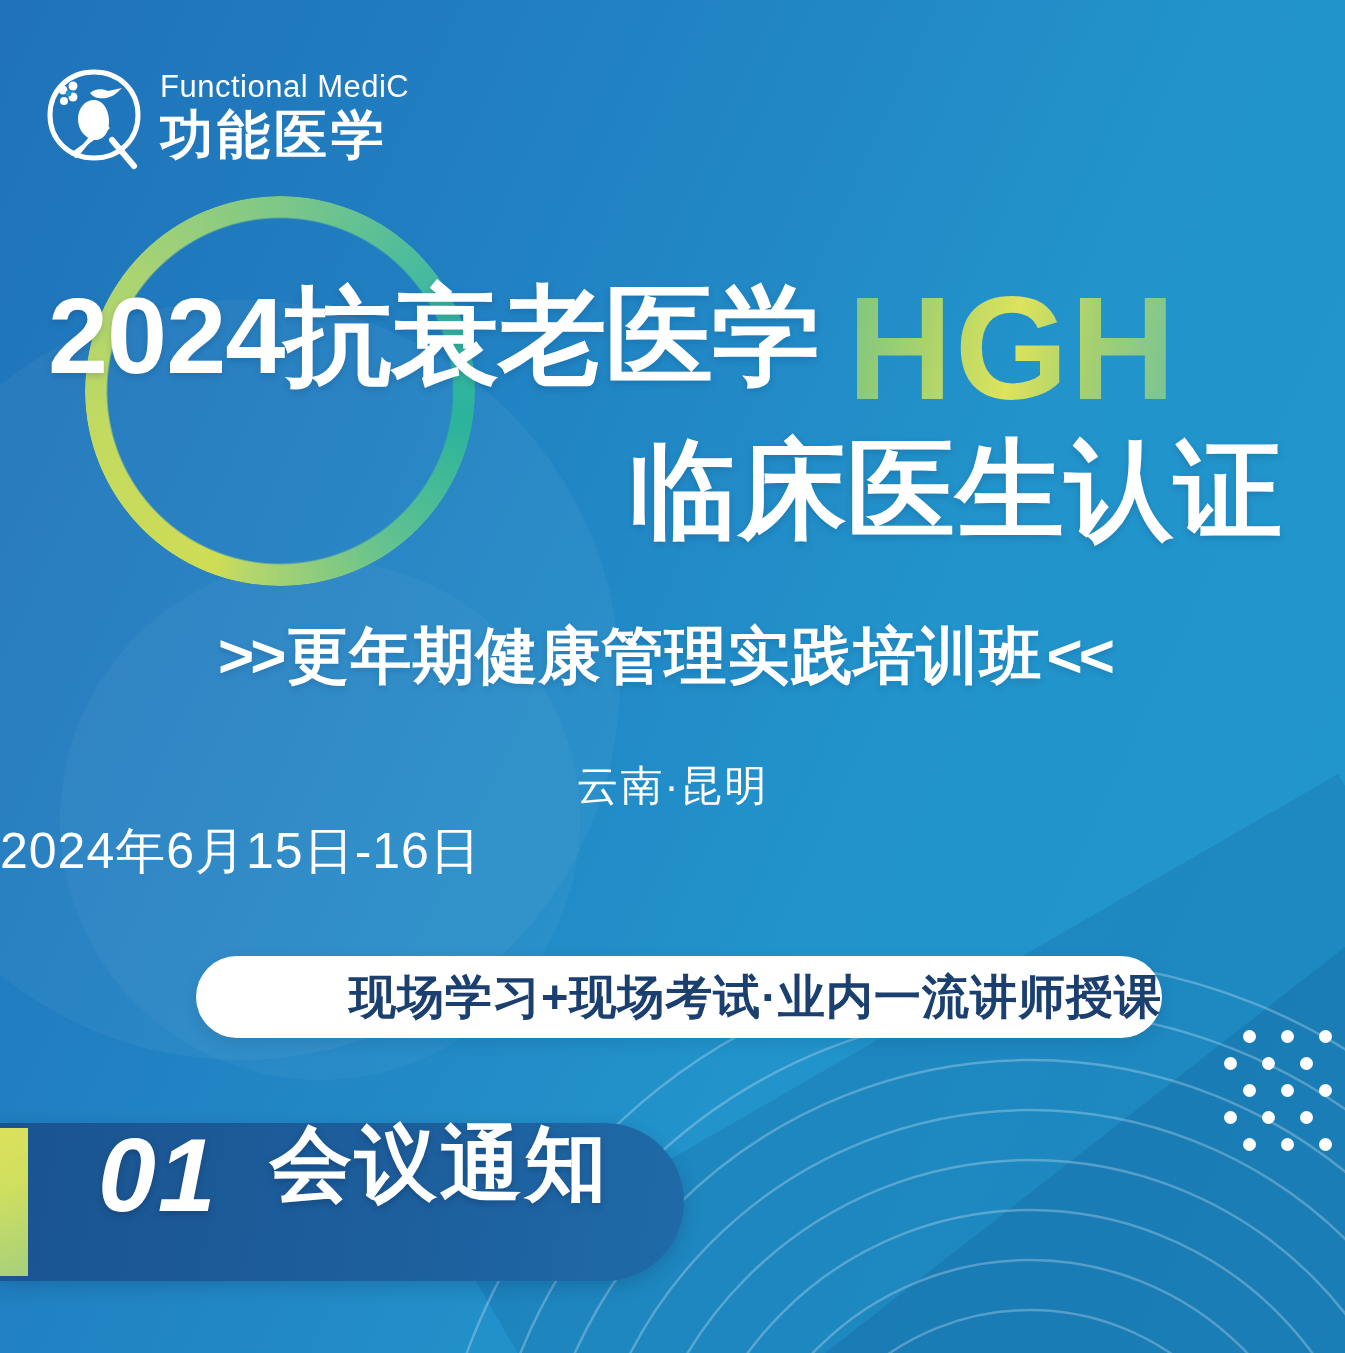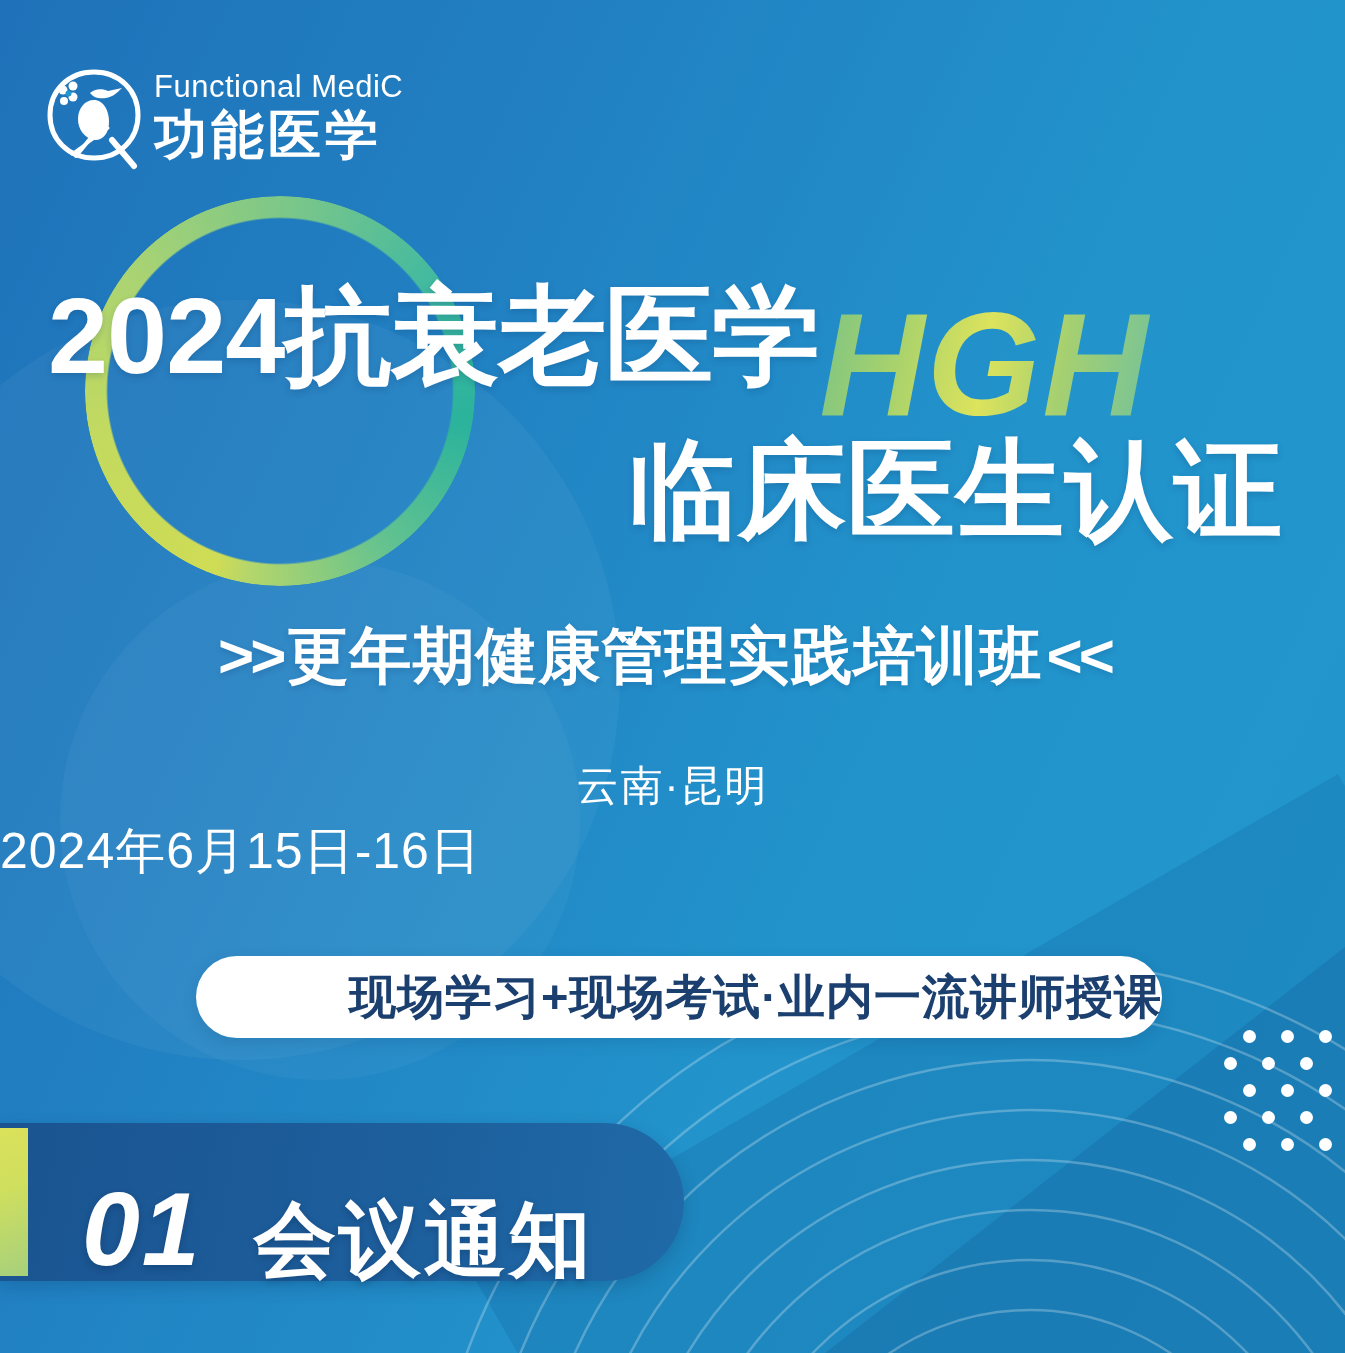--- a/index.html
+++ b/index.html
@@ -58,21 +58,21 @@
   }
 
   
   .dot-grid{ position:absolute; right:10px; top:1030px; width:130px; height:140px; pointer-events:none; }
   .dot-grid i{
     position:absolute; width:13px; height:13px; border-radius:50%;
     background:#ffffff; display:block;
   }
 
   
-  .logo{ position:absolute; left:42px; top:62px; display:flex; align-items:center; gap:8px; }
+  .logo{ position:absolute; left:42px; top:62px; display:flex; align-items:center; gap:14px; }
   .logo-mark{ width:104px; height:108px; flex:0 0 auto; }
   .logo-text{ display:flex; flex-direction:column; justify-content:center; line-height:1; }
   .logo-en{
     color:#ffffff; font-size:31px; letter-spacing:.5px; font-weight:500;
     white-space:nowrap; margin-bottom:6px;
   }
   .logo-cn{
     color:#ffffff; font-size:53px; font-weight:700; letter-spacing:4px;
     white-space:nowrap;
   }
@@ -80,22 +80,22 @@
   
   .headline-1{
     position:absolute; left:48px; top:282px;
     display:flex; white-space:nowrap;
   }
   .h1-cn{
     color:#ffffff; font-size:108px; font-weight:700; letter-spacing:-1px;
     line-height:1; text-shadow:0 3px 7px rgba(0,40,85,.18);
   }
   .h1-hgh{
-    font-size:146px; font-weight:800; font-style:italic; line-height:.92;
-    letter-spacing:2px; margin-left:0; position:relative; top:16px;
+    font-size:146px; font-weight:800; line-height:.92;
+    letter-spacing:2px; margin-left:28px; position:relative; top:0;
     background:linear-gradient(100deg,#7cc484 0%,#a9d26c 25%,#dde35c 50%,#a6d070 72%,#74c29a 100%);
     -webkit-background-clip:text; background-clip:text; color:transparent;
     -webkit-text-fill-color:transparent;
   }
   .headline-2{
     position:absolute; right:62px; top:436px;
     color:#ffffff; font-size:108px; font-weight:700; letter-spacing:1px;
     line-height:1; white-space:nowrap; text-shadow:0 3px 7px rgba(0,40,85,.18);
   }
 
@@ -133,22 +133,23 @@
   
   .accent-bar{
     position:absolute; left:0; top:1128px; width:28px; height:148px;
     background:linear-gradient(160deg,#dbe15b 0%,#cfdf5e 40%,#a7d07c 100%);
   }
   .section-capsule{
     position:absolute; left:0; top:1123px;
     width:684px; height:158px;
     background:linear-gradient(100deg,#1a5490 0%,#1d5e9c 55%,#1f6aa8 100%);
     border-radius:0 79px 79px 0;
-    display:flex; align-items:flex-end;
+    display:flex; align-items:flex-start;
     box-shadow:0 6px 18px rgba(0,35,75,.20);
+    padding-left:16px;
   }
   .section-num{
     color:#ffffff; font-size:104px; font-weight:800; font-style:italic;
     letter-spacing:2px; margin-left:82px; line-height:1;
     text-shadow:0 3px 7px rgba(0,25,60,.25);
   }
   .section-label{
     color:#ffffff; font-size:82px; font-weight:700; letter-spacing:3px;
     margin-left:52px; line-height:1;
     text-shadow:0 3px 7px rgba(0,25,60,.25);

